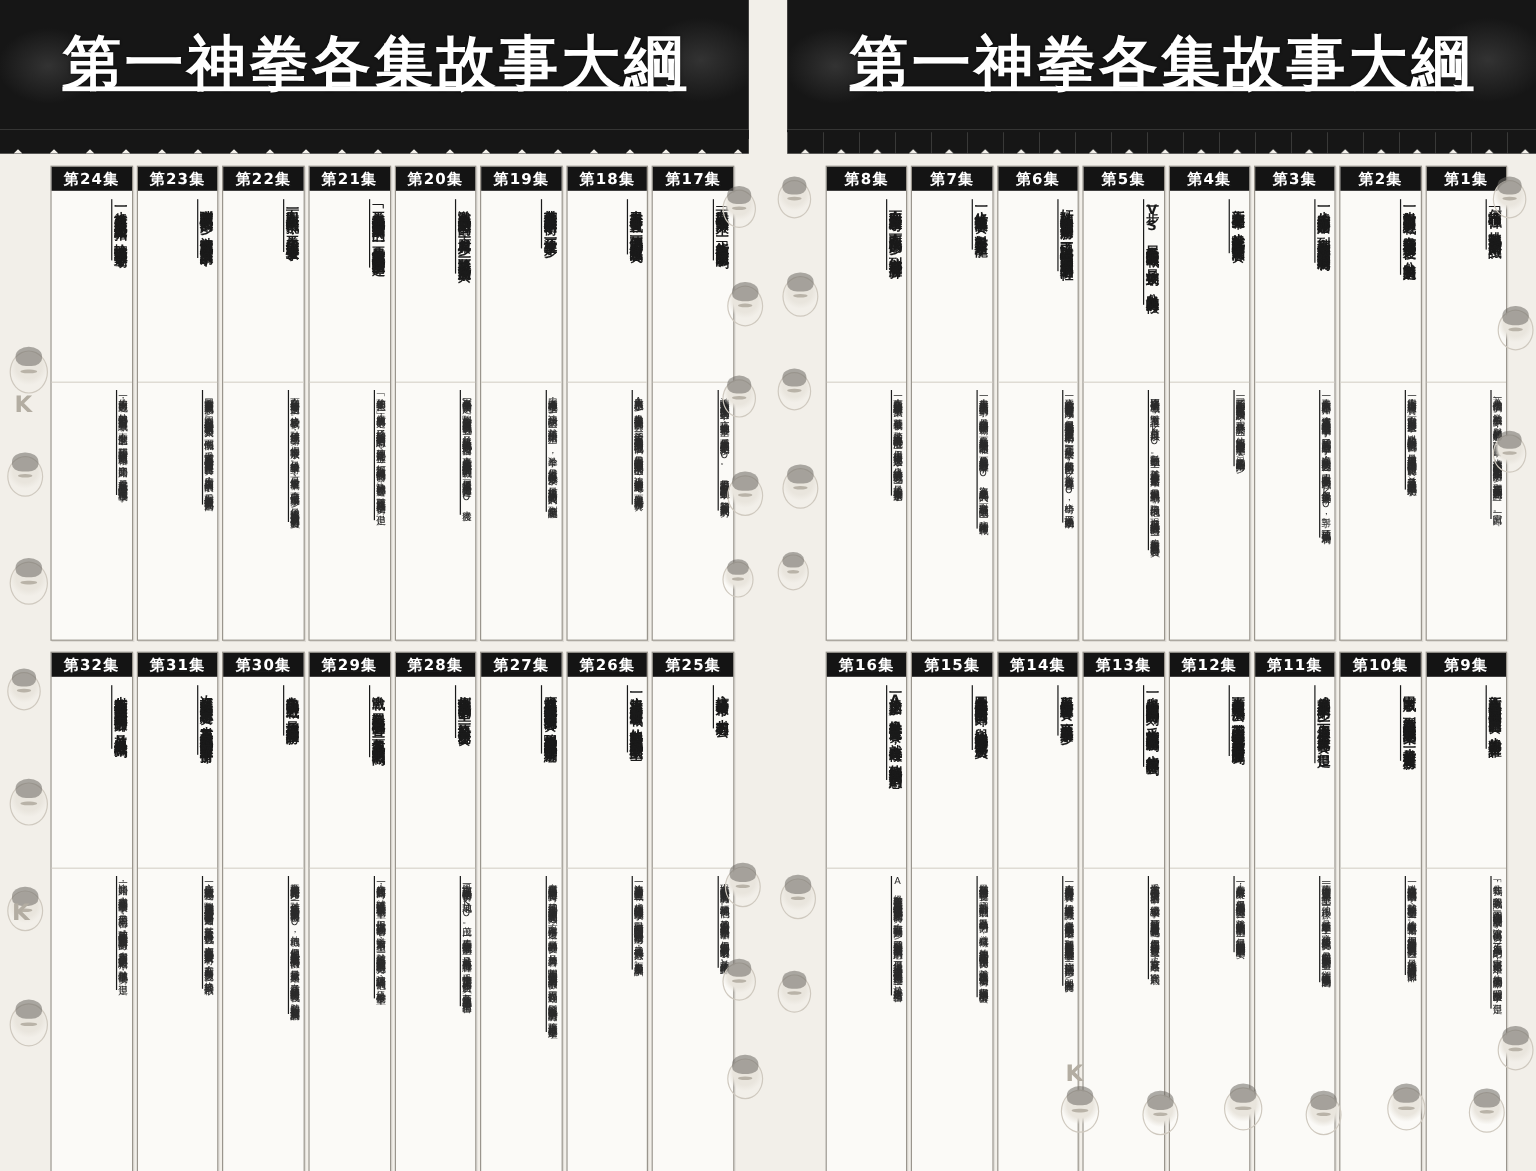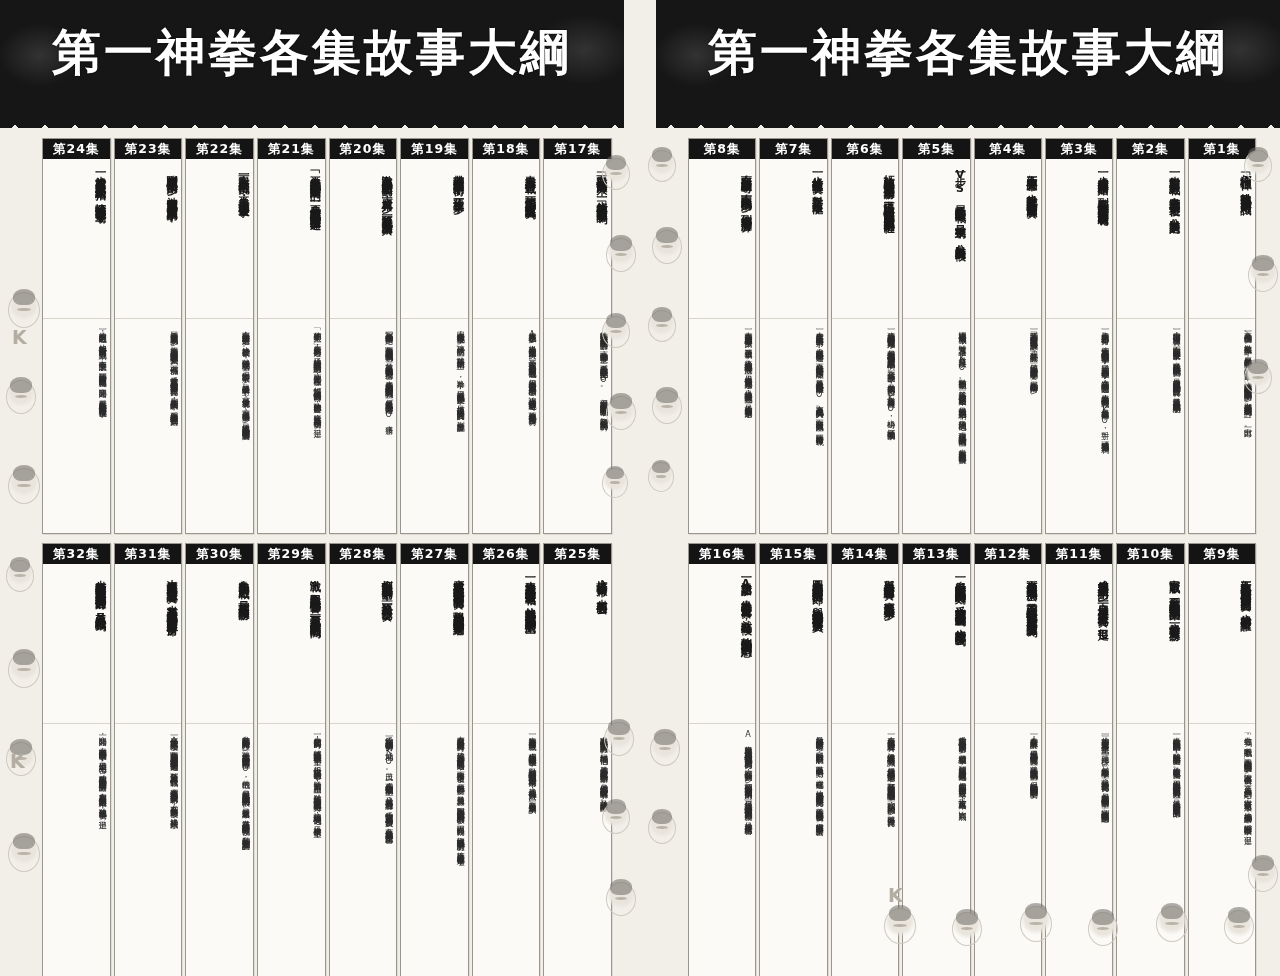--- a/index.html
+++ b/index.html
@@ -12,31 +12,31 @@
   
   .banner{height:108px;background:#161616;position:relative;overflow:hidden;}
   .page-left .banner{margin-right:16px;}
   .page-right .banner{margin-left:16px;}
   .banner::before,.banner::after{content:"";position:absolute;border-radius:50%;
       background:radial-gradient(closest-side,#3a3a3a,transparent 70%);opacity:.8;}
   .banner::before{width:120px;height:90px;left:-20px;top:10px;}
   .banner::after{width:140px;height:100px;right:-30px;top:0;}
   .banner h1{margin:0;position:relative;z-index:2;text-align:center;line-height:106px;
       font-size:49px;font-weight:900;color:#fff;letter-spacing:3px;
-      text-shadow:0 0 2px #000;white-space:nowrap;}
+      text-shadow:0 0 2px #000;white-space:nowrap;text-decoration:underline;}
   .zigzag{height:26px;position:relative;
       background-image:linear-gradient(-45deg,transparent 13px,#161616 0),
                        linear-gradient(45deg,transparent 13px,#161616 0);
       background-repeat:repeat-x;background-size:30px 26px;background-position:0 -6px;}
   .page-left .zigzag{margin-right:16px;}
   .page-right .zigzag{margin-left:16px;}
   
   .content{position:relative;padding:4px 28px 0 42px;}
   .page-right .content{padding:4px 24px 0 48px;}
-  .row{display:flex;gap:3px;}
+  .row{display:flex;gap:3px;text-decoration:underline;}
   .row-1{height:396px;}
   .row-2{height:492px;margin-top:9px;}
   .page-right .row-2{height:447px;}
   
   .col{flex:1 1 0;display:flex;flex-direction:column;min-width:0;
        background:#fbfaf7;border:1px solid #9a958d;box-shadow:1px 1px 0 rgba(0,0,0,.08);}
   .col-header{flex:0 0 20px;background:#141414;color:#fff;font-weight:bold;
        font-size:12.5px;line-height:20px;text-align:center;letter-spacing:1px;}
   .col-title{flex:0 0 150px;writing-mode:vertical-rl;text-orientation:upright;
        font-weight:bold;font-size:11px;line-height:13.5px;letter-spacing:1px;

